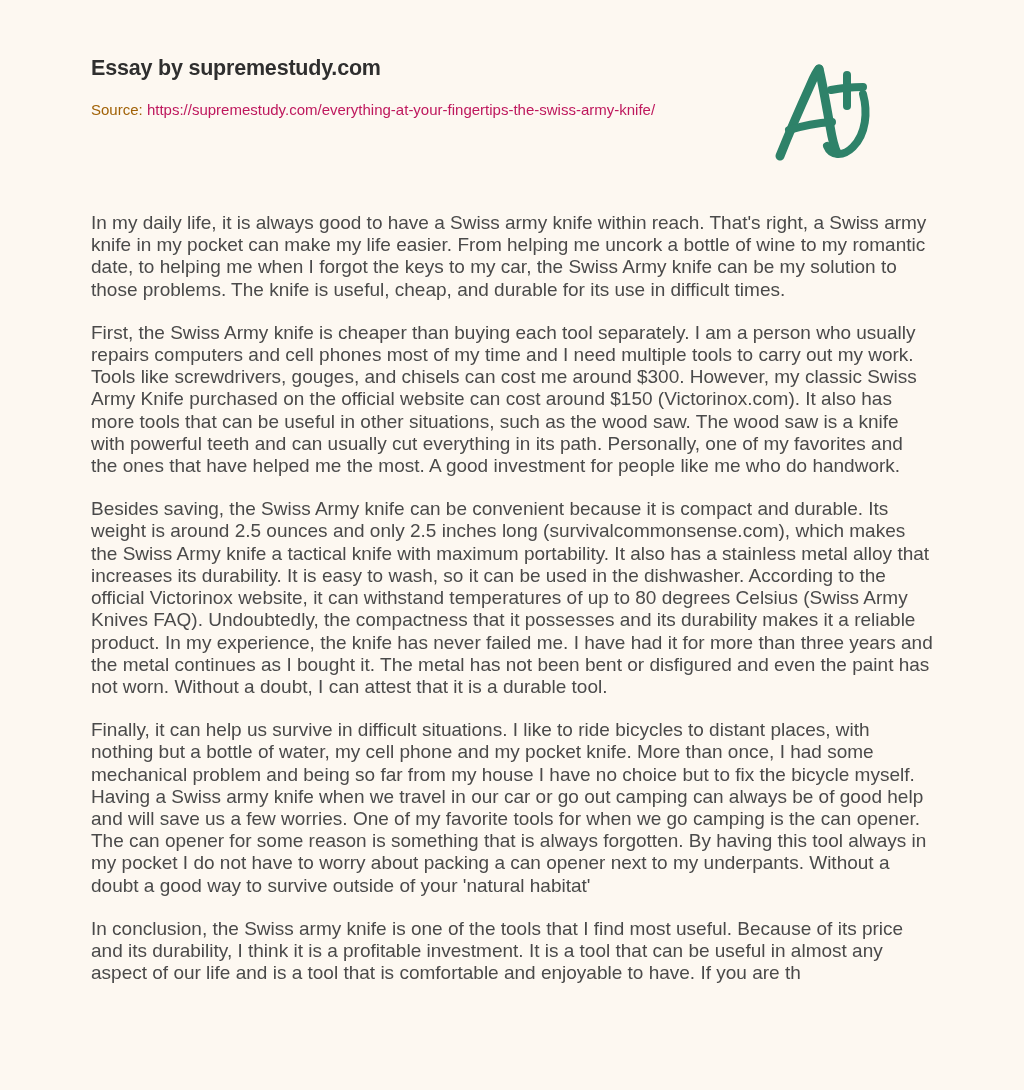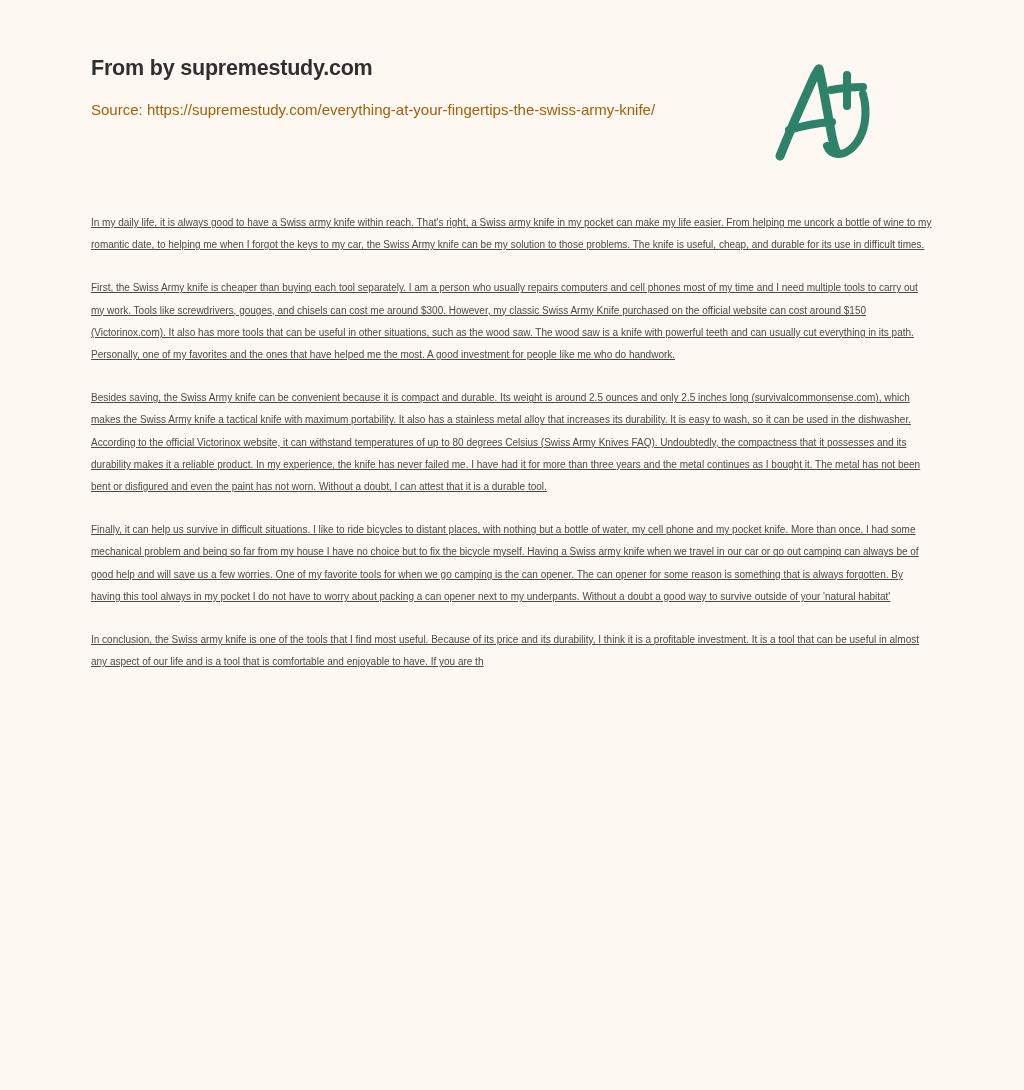--- a/index.html
+++ b/index.html
@@ -44,21 +44,21 @@
     line-height: 1.35;
     color: #8a8a8a;
     white-space: nowrap;
   }
 
   .source-label {
     color: #a16207;
   }
 
   .source-url {
-    color: #a16207;
+    color: #be185d;
     text-decoration: none;
   }
 
   .logo {
     position: absolute;
     top: 52px;
     right: 78px;
     width: 120px;
     height: 118px;
   }
@@ -73,38 +73,37 @@
   .article-title {
     font-size: 26.5px;
     font-weight: bold;
     color: #1d1d1d;
     line-height: 1.25;
     letter-spacing: -0.3px;
     margin: 0 0 27px 0;
   }
 
   .para {
-    font-size: 10px;
+    font-size: 19px;
     line-height: 22.2px;
     color: #4a4a4a;
     margin: 6px 0 21px 0;
     text-align: left;
     max-width: 868px;
-    text-decoration: underline;
   }
   .para:last-child { margin-bottom: 0; }
 </style>
 </head>
 <body>
 
 <div class="page">
 
   <div class="header">
 
-    <h1 class="essay-by">From by supremestudy.com</h1>
+    <h1 class="essay-by">Essay by supremestudy.com</h1>
 
     <div class="source-line">
       <span class="source-label">Source:</span>
       <a class="source-url" href="#">https://supremestudy.com/everything-at-your-fingertips-the-swiss-army-knife/</a>
     </div>
 
     <div class="logo">
       <svg viewBox="0 0 120 118" xmlns="http://www.w3.org/2000/svg">
         <g fill="none" stroke="#2e8269" stroke-linecap="round" stroke-linejoin="round">
 

